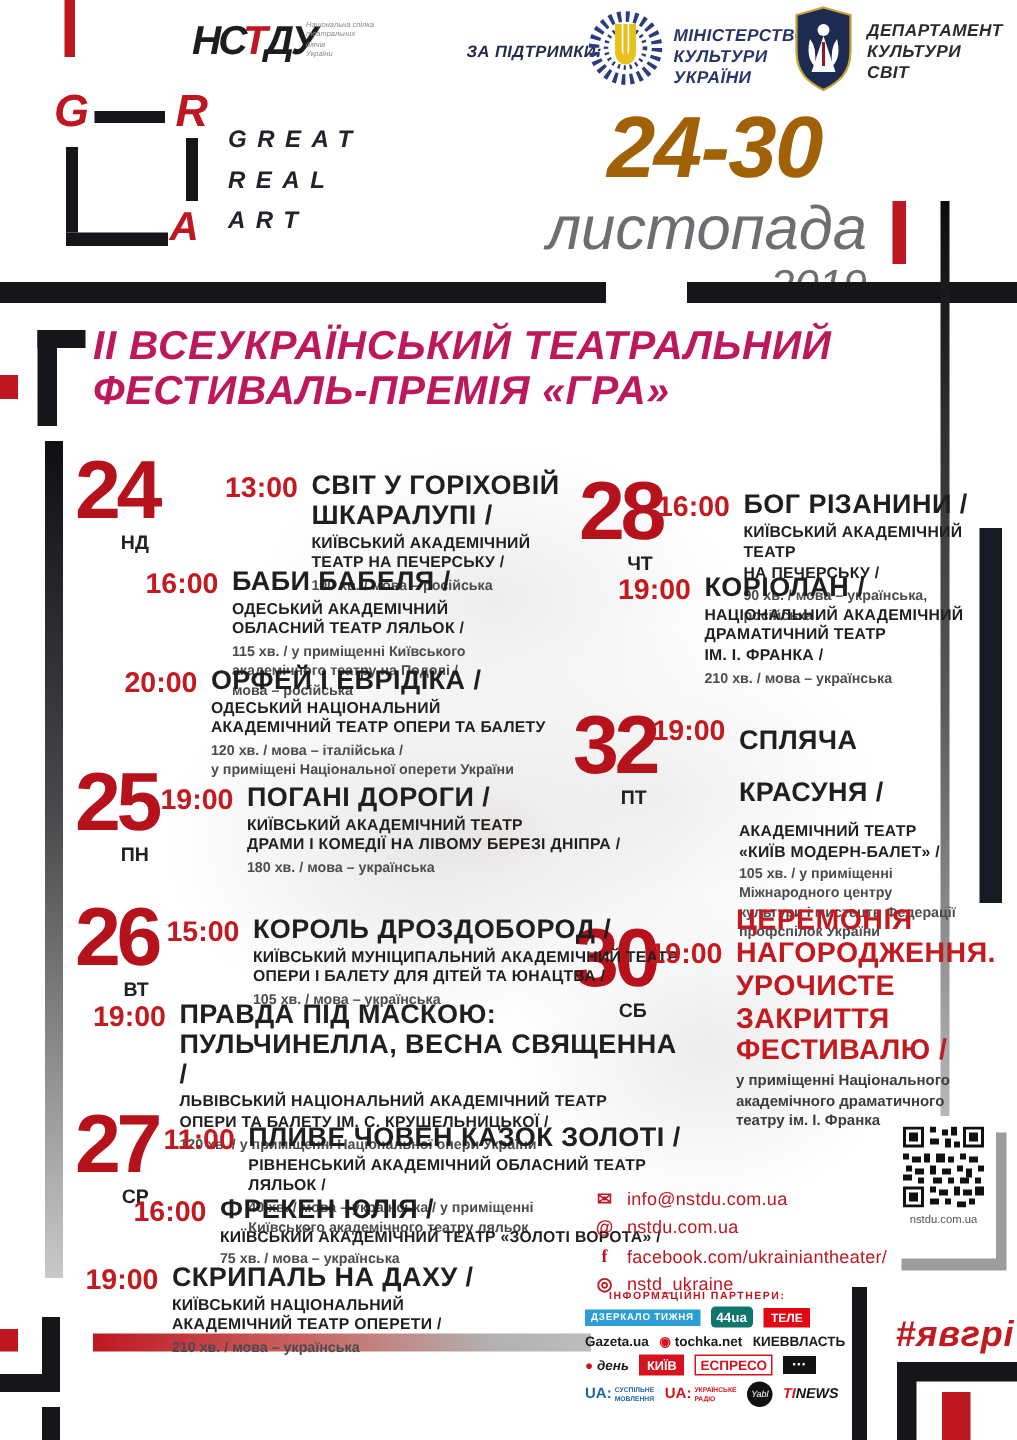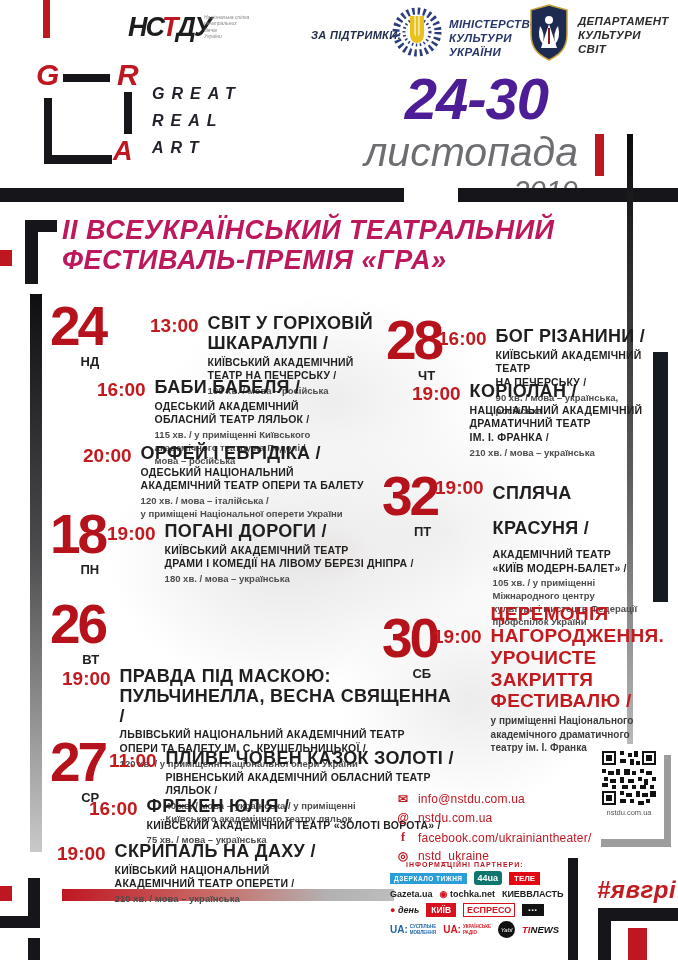--- a/index.html
+++ b/index.html
@@ -27,21 +27,21 @@
   
   .nstdu{font-weight:bold;font-size:27px;letter-spacing:-2px;color:#1d1d1f;}
   .nstdu .t{color:#bf1722;}
   .nstdu-cap{font-size:5px;color:#8a8a8a;line-height:1.25;}
   .support{font-weight:bold;font-size:11px;color:#232c49;letter-spacing:.3px;}
   .ministry-txt,.dept-txt{font-weight:bold;font-size:11.5px;line-height:1.2;letter-spacing:.3px;}
   .ministry-txt{color:#27356a;}
   .dept-txt{color:#2b2b2e;}
   .gra-letter{font-weight:bold;font-size:30px;color:#bf1722;line-height:1;}
   .gra-words{font-weight:bold;font-size:16px;letter-spacing:7px;line-height:1.7;color:#22232a;}
-  .dates{font-weight:bold;font-size:58px;letter-spacing:-1px;color:#4c1d95;line-height:1;}
+  .dates{font-weight:bold;font-size:58px;letter-spacing:-1px;color:#a16207;line-height:1;}
   .month{font-size:41px;color:#6d6e71;line-height:1;}
   .year{font-size:29px;color:#6d6e71;line-height:1;}
   
   .fest-title{font-weight:bold;font-size:27px;letter-spacing:.5px;line-height:1.1;color:#be185d;}
   
   .day{position:absolute;display:flex;flex-direction:column;align-items:flex-end;}
   .day .num{font-weight:bold;font-size:55px;letter-spacing:-3px;color:#b5121b;line-height:.9;}
   .day .wd{font-weight:bold;font-size:13px;color:#232021;margin-right:6px;margin-top:2px;}
   .event{position:absolute;display:flex;gap:9px;align-items:flex-start;}
   .event .time{font-weight:bold;font-size:19px;color:#c21a1e;flex:none;line-height:1;padding-top:2px;}
@@ -158,21 +158,21 @@
   <div class="bar abs" style="left:28px;top:938px;width:12px;height:22px;"></div>
   <div class="grad-h-bottom"></div>
 
   <div class="bar abs" style="left:653px;top:352px;width:15px;height:250px;background:#161b22;"></div>
 
   <div class="day" style="left:50px;top:302px;">
     <div class="num">24</div>
     <div class="wd">НД</div>
   </div>
   <div class="day" style="left:50px;top:510px;">
-    <div class="num">18</div>
+    <div class="num">25</div>
     <div class="wd">ПН</div>
   </div>
   <div class="day" style="left:50px;top:600px;">
     <div class="num">26</div>
     <div class="wd">ВТ</div>
   </div>
   <div class="day" style="left:50px;top:738px;">
     <div class="num">27</div>
     <div class="wd">СР</div>
   </div>
@@ -224,20 +224,29 @@
   <div class="event" style="left:107px;top:522px;">
     <div class="time">19:00</div>
     <div class="body" style="width:300px;">
       <div class="etitle pre">ПОГАНІ ДОРОГИ /</div>
       <div class="venue pre">КИЇВСЬКИЙ АКАДЕМІЧНИЙ ТЕАТР
 ДРАМИ І КОМЕДІЇ НА ЛІВОМУ БЕРЕЗІ ДНІПРА  /</div>
       <div class="details pre">180 хв. / мова – українська</div>
     </div>
   </div>
 
+  <div class="event" style="left:111px;top:610px;">
+    <div class="time">15:00</div>
+    <div class="body" style="width:330px;">
+      <div class="etitle pre">КОРОЛЬ ДРОЗДОБОРОД /</div>
+      <div class="venue pre">КИЇВСЬКИЙ МУНІЦИПАЛЬНИЙ АКАДЕМІЧНИЙ ТЕАТР
+ОПЕРИ І БАЛЕТУ ДЛЯ ДІТЕЙ ТА ЮНАЦТВА /</div>
+      <div class="details pre">105 хв. / мова – українська</div>
+    </div>
+  </div>
   <div class="event" style="left:62px;top:667px;">
     <div class="time">19:00</div>
     <div class="body" style="width:340px;">
       <div class="etitle pre">ПРАВДА ПІД МАСКОЮ:
 ПУЛЬЧИНЕЛЛА, ВЕСНА СВЯЩЕННА /</div>
       <div class="venue pre">ЛЬВІВСЬКИЙ НАЦІОНАЛЬНИЙ АКАДЕМІЧНИЙ ТЕАТР
 ОПЕРИ ТА БАЛЕТУ ІМ. С. КРУШЕЛЬНИЦЬКОЇ /</div>
       <div class="details pre">120 хв. / у приміщенні Національної опери України</div>
     </div>
   </div>

